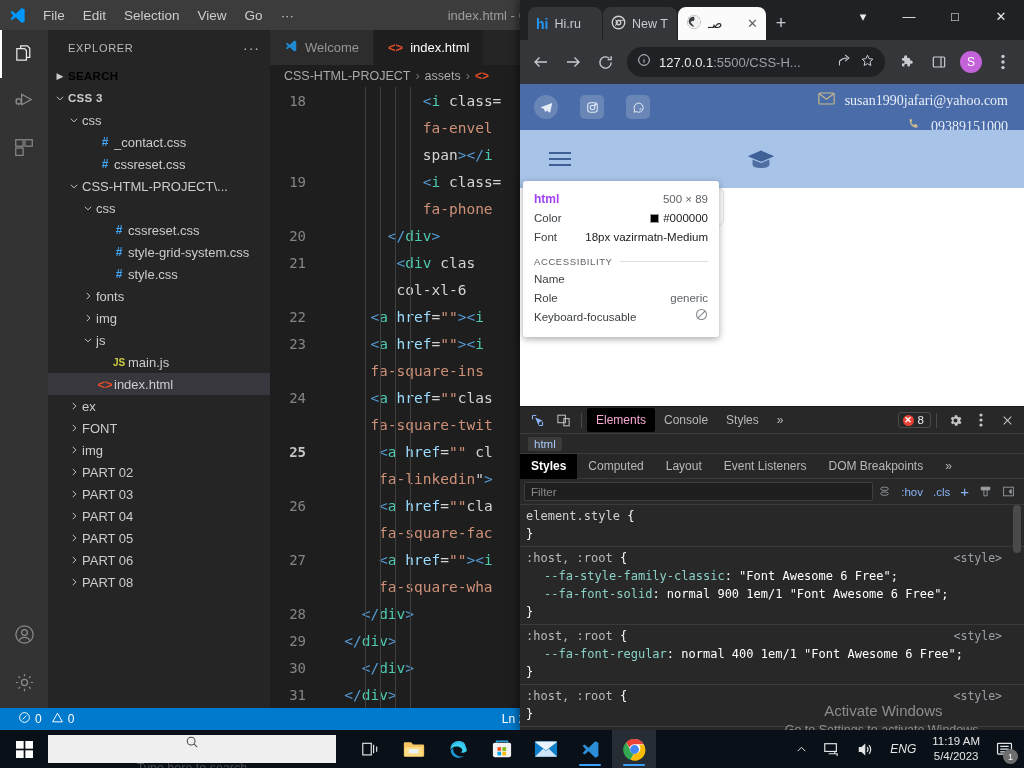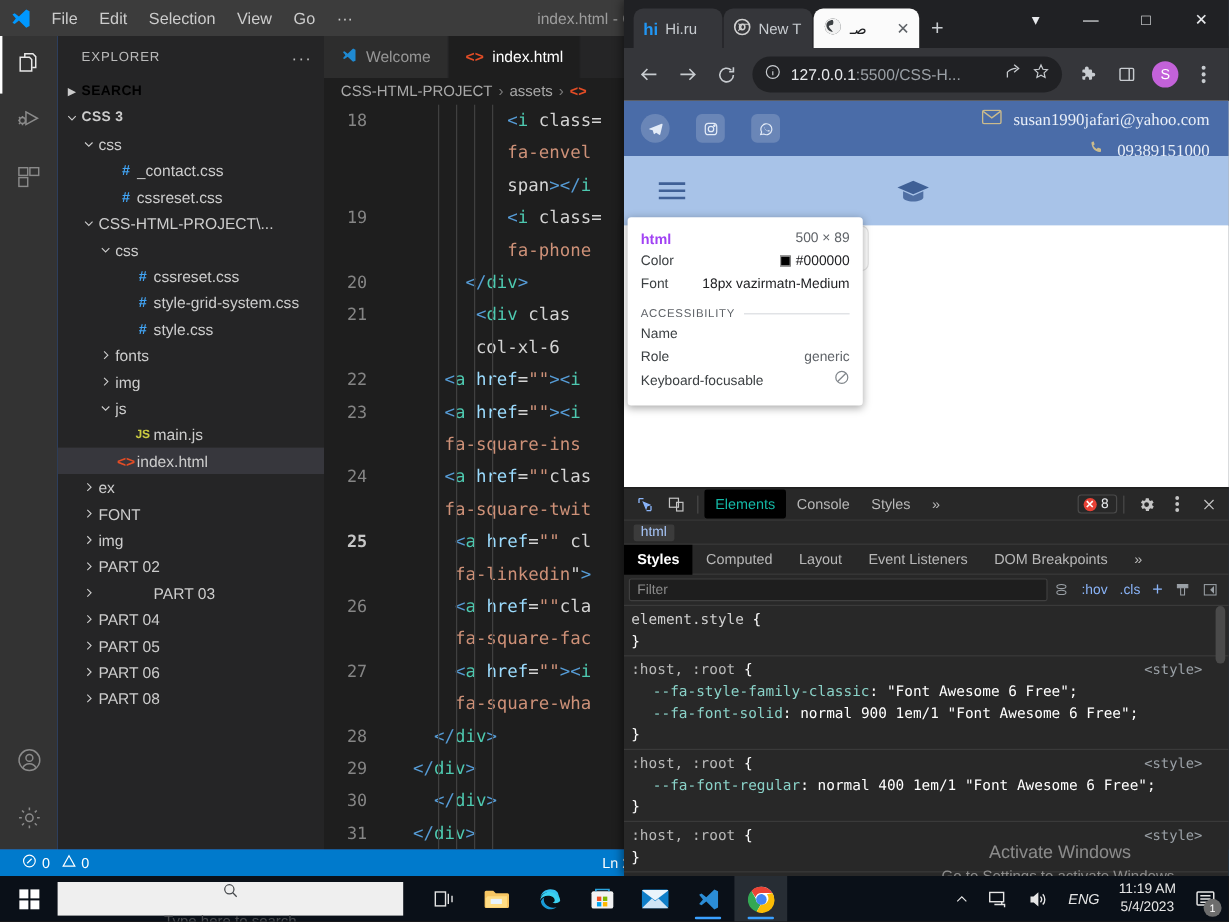--- a/index.html
+++ b/index.html
@@ -134,21 +134,21 @@
   .devtools { position:absolute; left:520px; top:406px; width:504px; height:324px;
     background:#282828; color:#e8eaed; font-size:12px; border-top:1px solid #1a1a1a; }
   .dt-toolbar { height:27px; display:flex; align-items:center; gap:0px; padding:0 4px;
     border-bottom:1px solid #3a3a3a; }
   .dt-ic { width:26px; height:24px; display:flex; align-items:center; justify-content:center;
     color:#c5c5c5; flex:none; }
   .dt-ic.sel { color:#8ab4f8; }
   .dt-sep { width:1px; height:15px; background:#4a4a4a; margin:0 5px; }
   .dt-tab { padding:0 9px; height:24px; display:flex; align-items:center; font-size:12px;
     color:#b8b8b8; border-radius:2px; }
-  .dt-tab.active { background:#000000; color:#14b8a6; }
+  .dt-tab.active { background:#000000; color:#f9a8d4; }
   .dt-err { display:flex; align-items:center; gap:4px; border:1px solid #4a4a4a; border-radius:3px;
     padding:1px 6px 1px 4px; font-size:11.5px; color:#e8eaed; }
   .dot-err { width:11px; height:11px; border-radius:50%; background:#e84135; color:#fff;
     font-size:9px; display:flex; align-items:center; justify-content:center; font-weight:bold; }
   .dt-crumbs { height:20px; background:#282828; display:flex; align-items:center;
     padding-left:8px; border-bottom:1px solid #3a3a3a; }
   .crumb { font-size:11.5px; color:#a8c7fa; padding:1px 6px; background:#3b3b3b; border-radius:2px; }
   .dt-subtabs { height:25px; display:flex; align-items:center; padding-left:0px;
     border-bottom:1px solid #3a3a3a; }
   .dt-subtab { padding:0 11px; height:25px; display:flex; align-items:center; font-size:12px;
@@ -401,21 +401,21 @@
               <span class="lbl">img</span>
             </div>
             <div class="row" style="padding-left: 18px;">
               <span class="chev">
                 <svg width="10" height="10" viewBox="0 0 16 16" fill="none" stroke="#ccc" stroke-width="1.5">
                   <path d="M6 3l5 5-5 5"></path>
                 </svg>
               </span>
               <span class="lbl">PART 02</span>
             </div>
-            <div class="row" style="padding-left: 18px; gap: 46px;">
+            <div class="row" style="padding-left: 18px;">
               <span class="chev">
                 <svg width="10" height="10" viewBox="0 0 16 16" fill="none" stroke="#ccc" stroke-width="1.5">
                   <path d="M6 3l5 5-5 5"></path>
                 </svg>
               </span>
               <span class="lbl">PART 03</span>
             </div>
             <div class="row" style="padding-left: 18px;">
               <span class="chev">
                 <svg width="10" height="10" viewBox="0 0 16 16" fill="none" stroke="#ccc" stroke-width="1.5">

